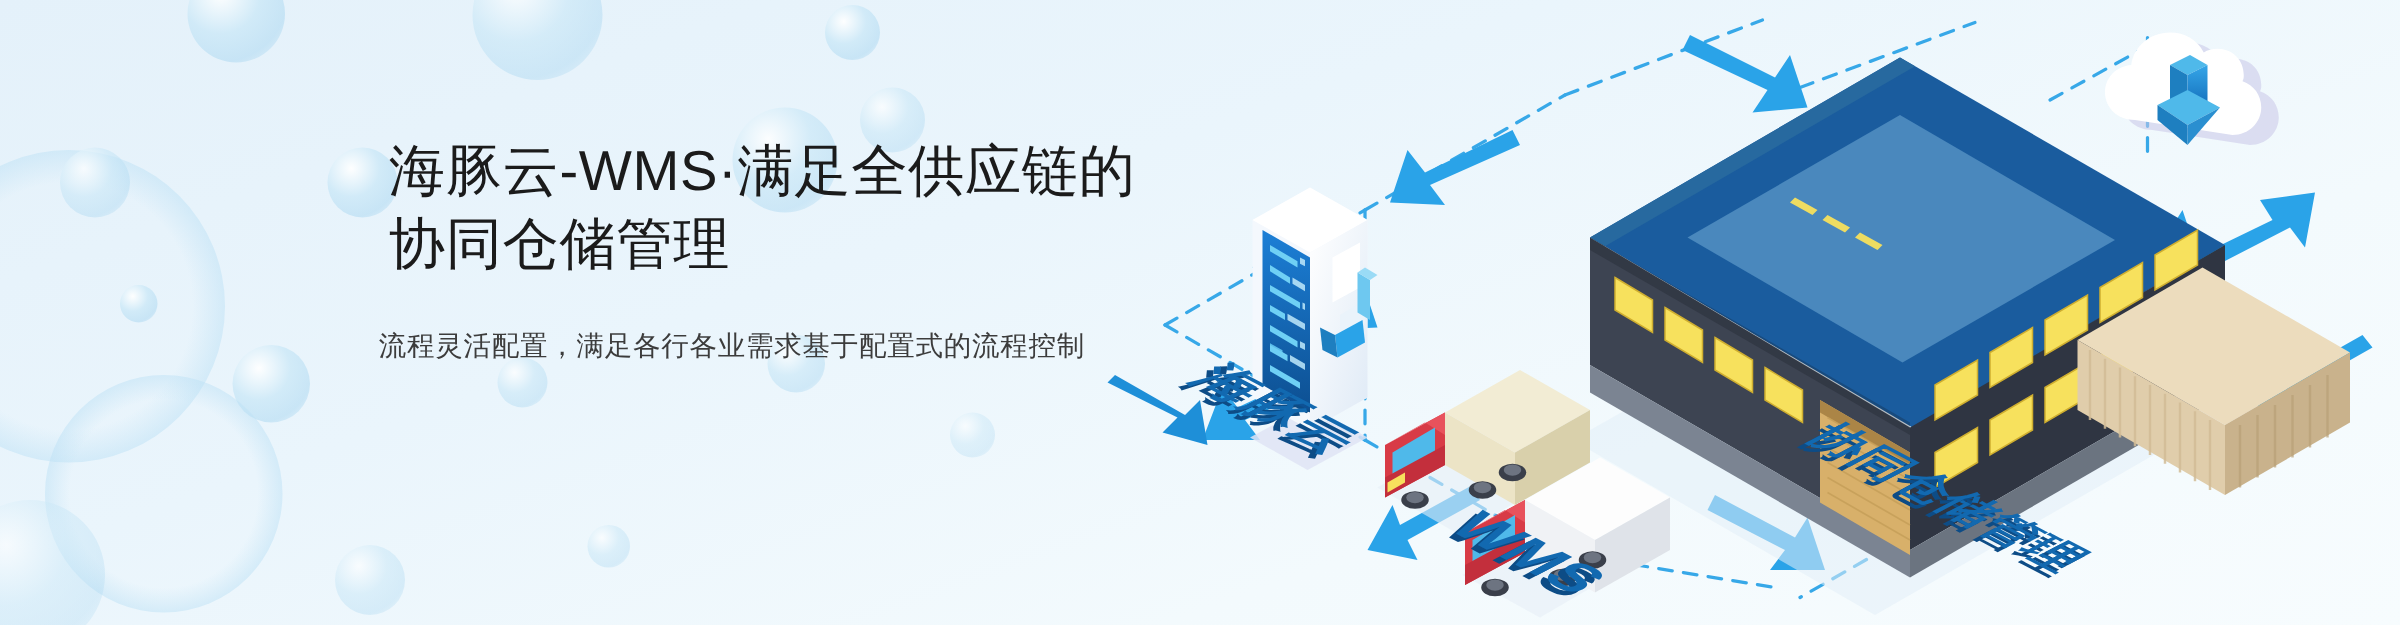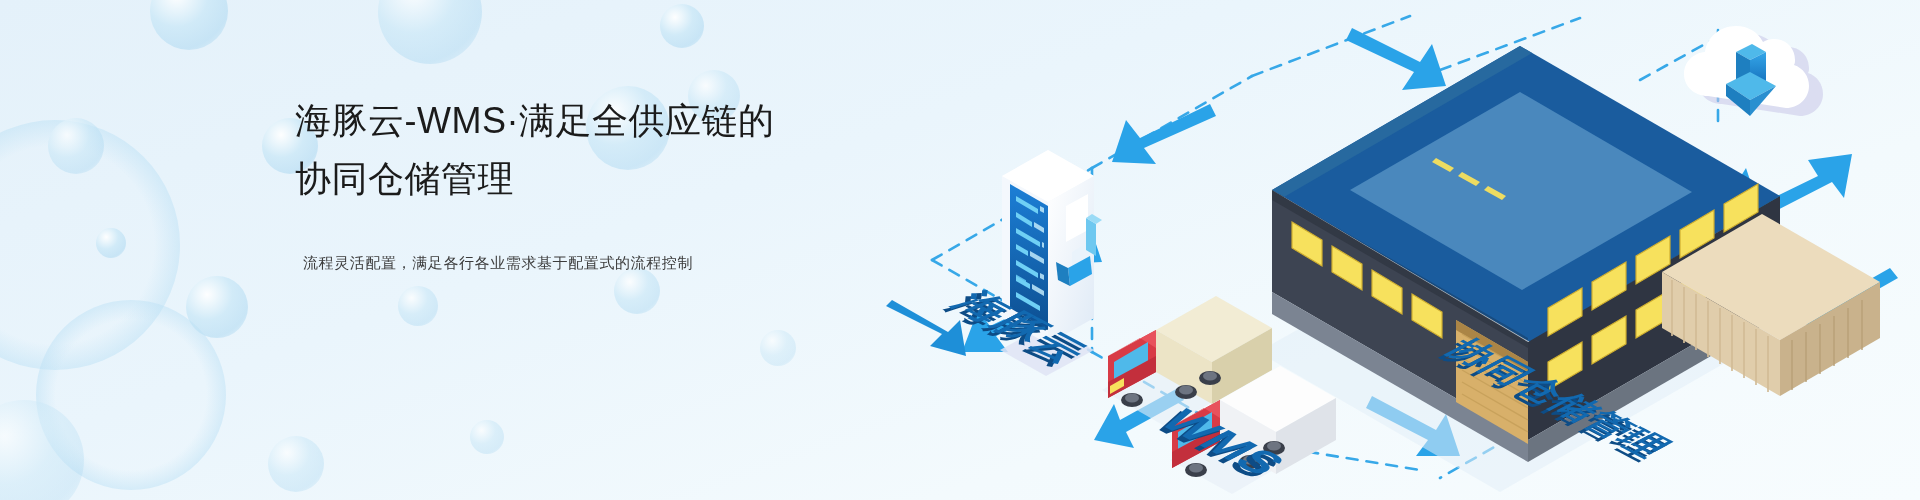--- a/index.html
+++ b/index.html
@@ -18,27 +18,27 @@
   .bub{
     position:absolute;border-radius:50%;
     background:radial-gradient(circle at 34% 30%,rgba(255,255,255,.95) 0%,rgba(203,232,247,.78) 42%,rgba(168,214,240,.50) 72%,rgba(168,214,240,0) 100%);
   }
   .bub.ring{
     background:radial-gradient(circle at 50% 50%,rgba(226,242,251,0) 0%,rgba(226,242,251,0) 56%,rgba(189,225,245,.55) 72%,rgba(189,225,245,.18) 88%,rgba(189,225,245,0) 100%);
   }
   
   .copy{position:absolute;left:295px;top:92px;width:640px;}
   .headline{
-    font-size:36px;line-height:58px;color:#1b1b1b;
-    letter-spacing:.5px;font-weight:400;margin:0;white-space:nowrap;
+    font-size:45px;line-height:58px;color:#1b1b1b;
+    letter-spacing:.5px;font-weight:400;margin:16px;white-space:nowrap;
   }
   .headline .l2{display:block;}
   .subtitle{
-    margin:42px 0 0 8px;font-size:15px;line-height:26px;
-    color:#3c3c3c;letter-spacing:.6px;white-space:nowrap;
+    margin:42px 0 0 8px;font-size:22px;line-height:26px;
+    color:#3c3c3c;letter-spacing:.6px;white-space:nowrap;font-family:Liberation Mono, monospace;
   }
   
   .art{position:absolute;left:880px;top:0;width:1040px;height:500px;}
   .art svg{display:block;width:1040px;height:500px;}
 </style>
 </head>
 <body>
 
 <div id="banner">
 

